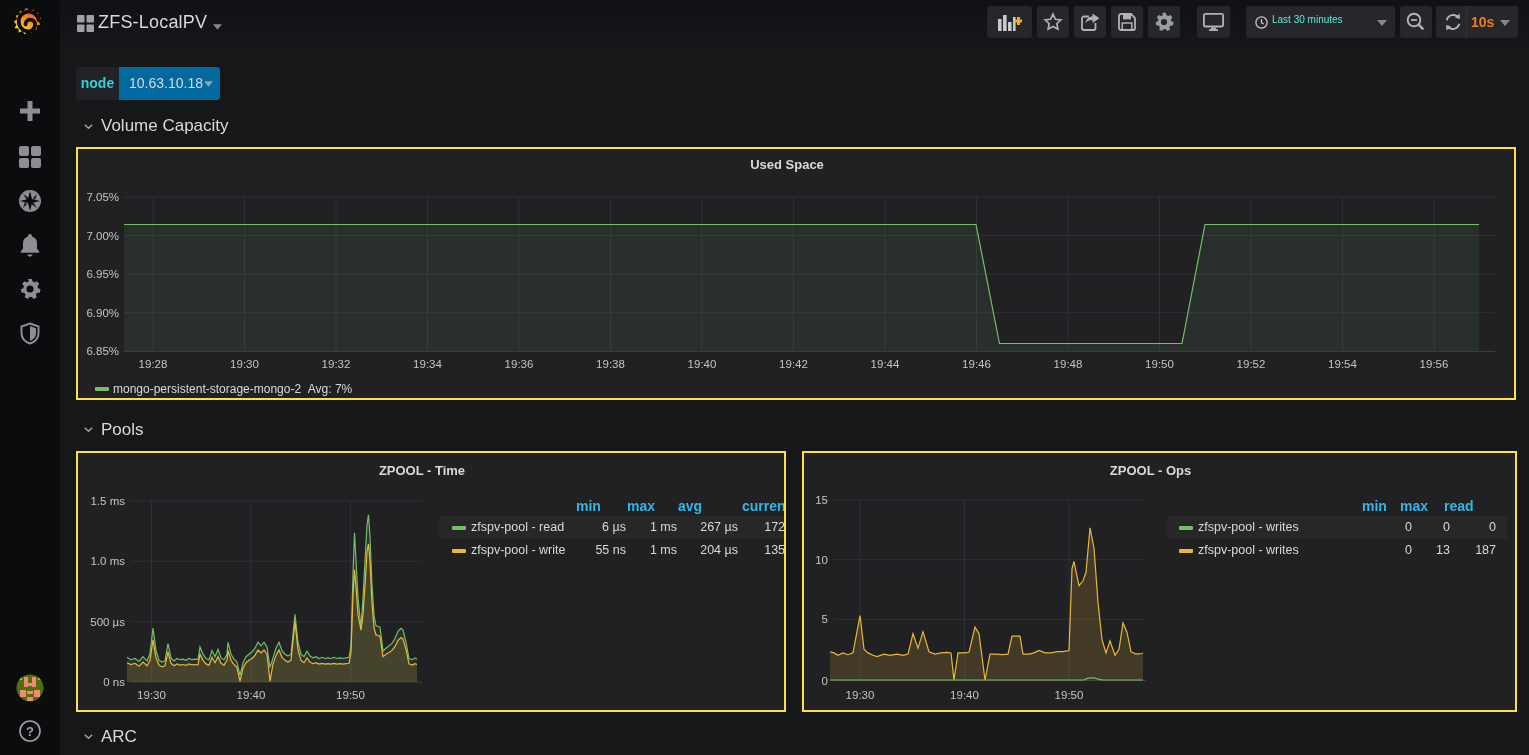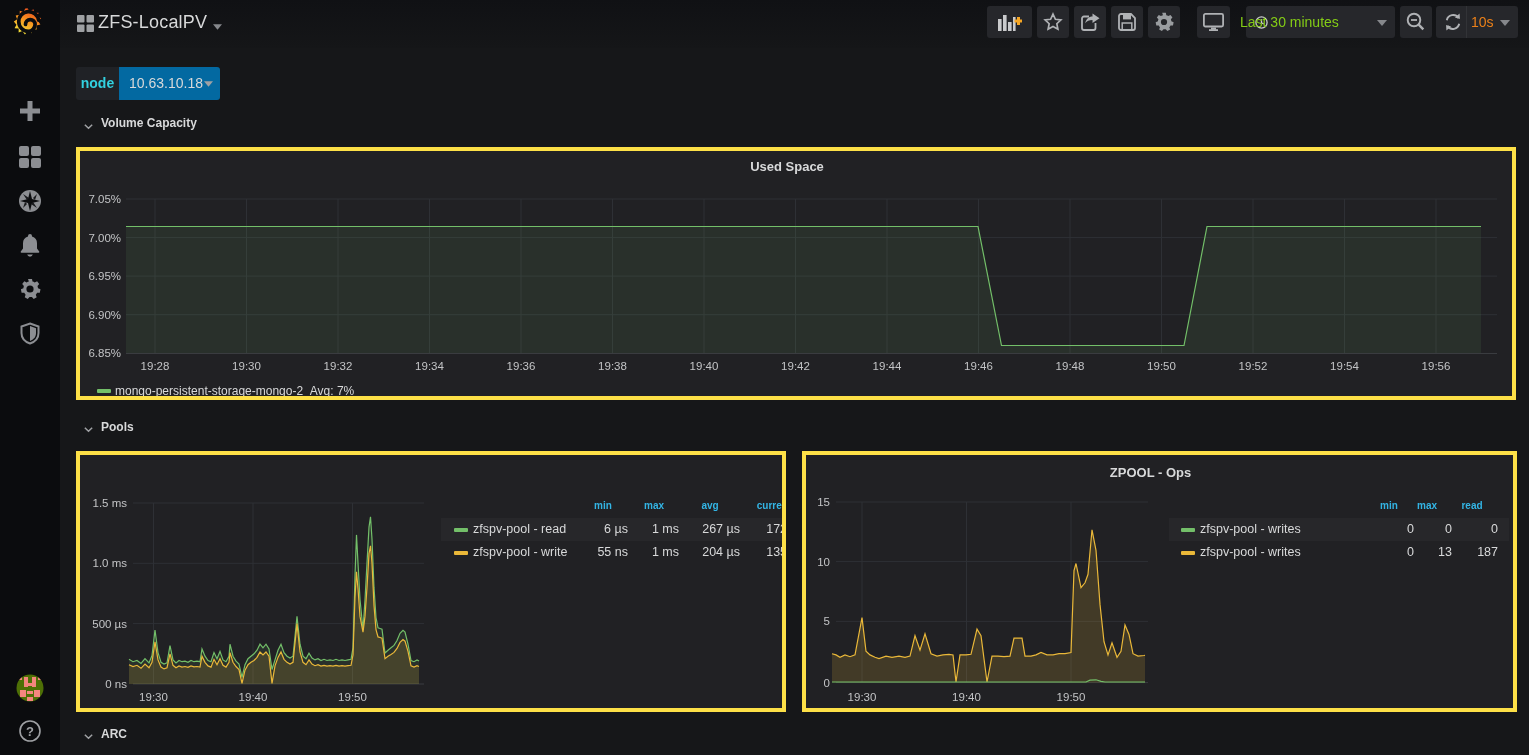--- a/index.html
+++ b/index.html
@@ -5,29 +5,29 @@
 * { margin:0; padding:0; box-sizing:border-box; }
 html,body { width:1529px; height:755px; background:#161719; overflow:hidden;
   font-family:"Liberation Sans", sans-serif; }
 body { position:relative; }
 .abs { position:absolute; }
 .sidebar { position:absolute; left:0; top:0; width:60px; height:755px; background:#0b0c0e; z-index:5; }
 .navbar { position:absolute; left:60px; top:0; width:1469px; height:48px;
   background:linear-gradient(180deg,#101114 0%,#151618 100%); }
 .nbtn { position:absolute; top:6px; height:32px; background:#26272b; border-radius:3px; }
 .title { position:absolute; left:98px; top:12px; font-size:18px; color:#d8d9da; letter-spacing:0.2px; }
-.rowtitle { position:absolute; font-size:12px; font-weight:bold; color:#d8d9da; }
-.panel { position:absolute; background:#212124; border:4px solid #fde047; overflow:hidden; }
+.rowtitle { position:absolute; font-size:17px; font-weight:normal; color:#d8d9da; }
+.panel { position:absolute; background:#212124; border:2px solid #fde047; overflow:hidden; }
 .ptitle { position:absolute; left:-9px; width:100%; text-align:center; font-size:13px; font-weight:bold; color:#d8d9da; }
 .chev { position:absolute; width:11px; height:11px; }
 svg text { font-family:"Liberation Sans", sans-serif; }
 .lgdash { position:absolute; width:14px; height:4px; border-radius:1px; }
 .lgname { position:absolute; font-size:12.5px; color:#d8d9da; white-space:nowrap; }
 .lgval { position:absolute; font-size:12.5px; color:#d8d9da; text-align:right; white-space:nowrap; }
-.lghdr { position:absolute; font-size:10px; font-weight:bold; color:#33b5e5; text-align:center; }
+.lghdr { position:absolute; font-size:14px; font-weight:bold; color:#33b5e5; text-align:left; }
 .lgrow { position:absolute; background:rgba(255,255,255,0.03); }
 </style>
 </head>
 <body>
 
 <div class="sidebar">
 
   <svg class="abs" style="left:12px;top:6px" width="31" height="31" viewBox="0 0 42 42">
     <defs>
       <linearGradient id="glogo" x1="0.25" y1="1" x2="0.75" y2="0">
@@ -146,41 +146,41 @@
   <rect x="0.9" y="0.9" width="19.2" height="12.6" rx="1.5" fill="none" stroke="#b0b2b5" stroke-width="1.8"></rect>
   <rect x="8" y="14.5" width="5" height="2.2" fill="#b0b2b5"></rect>
   <rect x="6" y="16.2" width="9" height="1.8" fill="#b0b2b5"></rect>
 </svg>
 
 <div class="nbtn" style="left:1246px;width:149px"></div>
 <svg class="abs" style="left:1255px;top:16px;z-index:6" width="13" height="13" viewBox="0 0 13 13">
   <circle cx="6.5" cy="6.5" r="5.6" fill="none" stroke="#c9cacc" stroke-width="1.3"></circle>
   <path fill="none" stroke="#c9cacc" stroke-width="1.3" d="M6.5 3.2 V6.8 L8.8 8"></path>
 </svg>
-<div class="abs" style="left:1240px;top:14px;font-size:14px;color:#84cc16;z-index:6">Last 30 minutes</div>
+<div class="abs" style="left:1272px;top:14px;font-size:10px;color:#5eead4;z-index:6">Last 30 minutes</div>
 <svg class="abs" style="left:1377px;top:20px;z-index:6" width="10" height="6" viewBox="0 0 10 6">
     <path fill="#86888c" d="M0 0 h10 L5 6 Z"></path>
   </svg>
 
 <div class="nbtn" style="left:1400px;width:32px"></div>
 <svg class="abs" style="left:1406px;top:12px;z-index:6" width="19" height="19" viewBox="0 0 19 19">
   <circle cx="8" cy="8" r="6.3" fill="none" stroke="#b0b2b5" stroke-width="1.9"></circle>
   <line x1="5" y1="8" x2="11" y2="8" stroke="#b0b2b5" stroke-width="1.8"></line>
   <line x1="12.7" y1="12.7" x2="17.3" y2="17.3" stroke="#b0b2b5" stroke-width="2.4"></line>
 </svg>
 
 <div class="nbtn" style="left:1436px;width:82px"></div>
 <div class="abs" style="left:1466px;top:6px;width:1px;height:32px;background:rgba(255,255,255,0.06);z-index:6"></div>
 <svg class="abs" style="left:1444px;top:13px;z-index:6" width="18" height="18" viewBox="0 0 18 18">
   <path fill="none" stroke="#b0b2b5" stroke-width="1.9" d="M2.8 7.2 a6.4 6.4 0 0 1 11.6 -2.3"></path>
   <path fill="#b0b2b5" d="M15.6 0.6 l0.3 5.4 -5 -1.5 Z"></path>
   <path fill="none" stroke="#b0b2b5" stroke-width="1.9" d="M15.2 10.8 a6.4 6.4 0 0 1 -11.6 2.3"></path>
   <path fill="#b0b2b5" d="M2.4 17.4 l-0.3 -5.4 5 1.5 Z"></path>
 </svg>
-<div class="abs" style="left:1471px;top:14px;font-size:14px;font-weight:normal;color:#eb8019;z-index:6">10s</div>
+<div class="abs" style="left:1471px;top:14px;font-size:14px;font-weight:bold;color:#eb8019;z-index:6">10s</div>
 <svg class="abs" style="left:1500px;top:20px;z-index:6" width="10" height="6" viewBox="0 0 10 6">
     <path fill="#86888c" d="M0 0 h10 L5 6 Z"></path>
   </svg>
 
 <div class="abs" style="left:76px;top:67px;width:43px;height:33px;background:#202226;border-radius:3px 0 0 3px;line-height:33px;text-align:center;font-size:14px;font-weight:bold;color:#32d1df">node</div>
 <div class="abs" style="left:119px;top:67px;width:101px;height:33px;background:#0369a1;border-radius:0 3px 3px 0;line-height:33px">
   <span style="position:absolute;left:10px;font-size:14px;color:#d8d9da;width:72px">10.63.10.18</span>
   <svg class="abs" style="left:85px;top:14px" width="9" height="6" viewBox="0 0 10 6">
       <path fill="#9fa1a4" d="M0 0 h10 L5 6 Z"></path>
     </svg>
@@ -246,20 +246,21 @@
   <div class="lgdash" style="left:17px;top:238px;background:#73bf69"></div>
   <div class="lgname" style="left:35px;top:233px;font-size:12px">mongo-persistent-storage-mongo-2&nbsp;&nbsp;Avg: 7%</div>
 </div>
 
 <svg class="chev" style="left:83px;top:424px" viewBox="0 0 12 12">
     <path fill="none" stroke="#9fa1a4" stroke-width="1.6" d="M2 4 l4 4 4 -4"></path>
   </svg>
 <div class="rowtitle" style="left:101px;top:420px">Pools</div>
 
 <div class="panel" style="left:76px;top:451px;width:710px;height:261px">
+  <div class="ptitle" style="top:10px">ZPOOL - Time</div>
   <svg class="abs" style="left:0;top:0" width="710" height="261" viewBox="0 0 710 261">
     <g stroke="#2e3035" stroke-width="1">
       <line x1="53" y1="48" x2="344" y2="48"></line>
       <line x1="53" y1="108.3" x2="344" y2="108.3"></line>
       <line x1="53" y1="168.6" x2="344" y2="168.6"></line>
       <line x1="73.5" y1="48" x2="73.5" y2="229"></line>
       <line x1="173" y1="48" x2="173" y2="229"></line>
       <line x1="272.5" y1="48" x2="272.5" y2="229"></line>
     </g>
     <line x1="53" y1="229" x2="344" y2="229" stroke="#3a3c40" stroke-width="1"></line>

